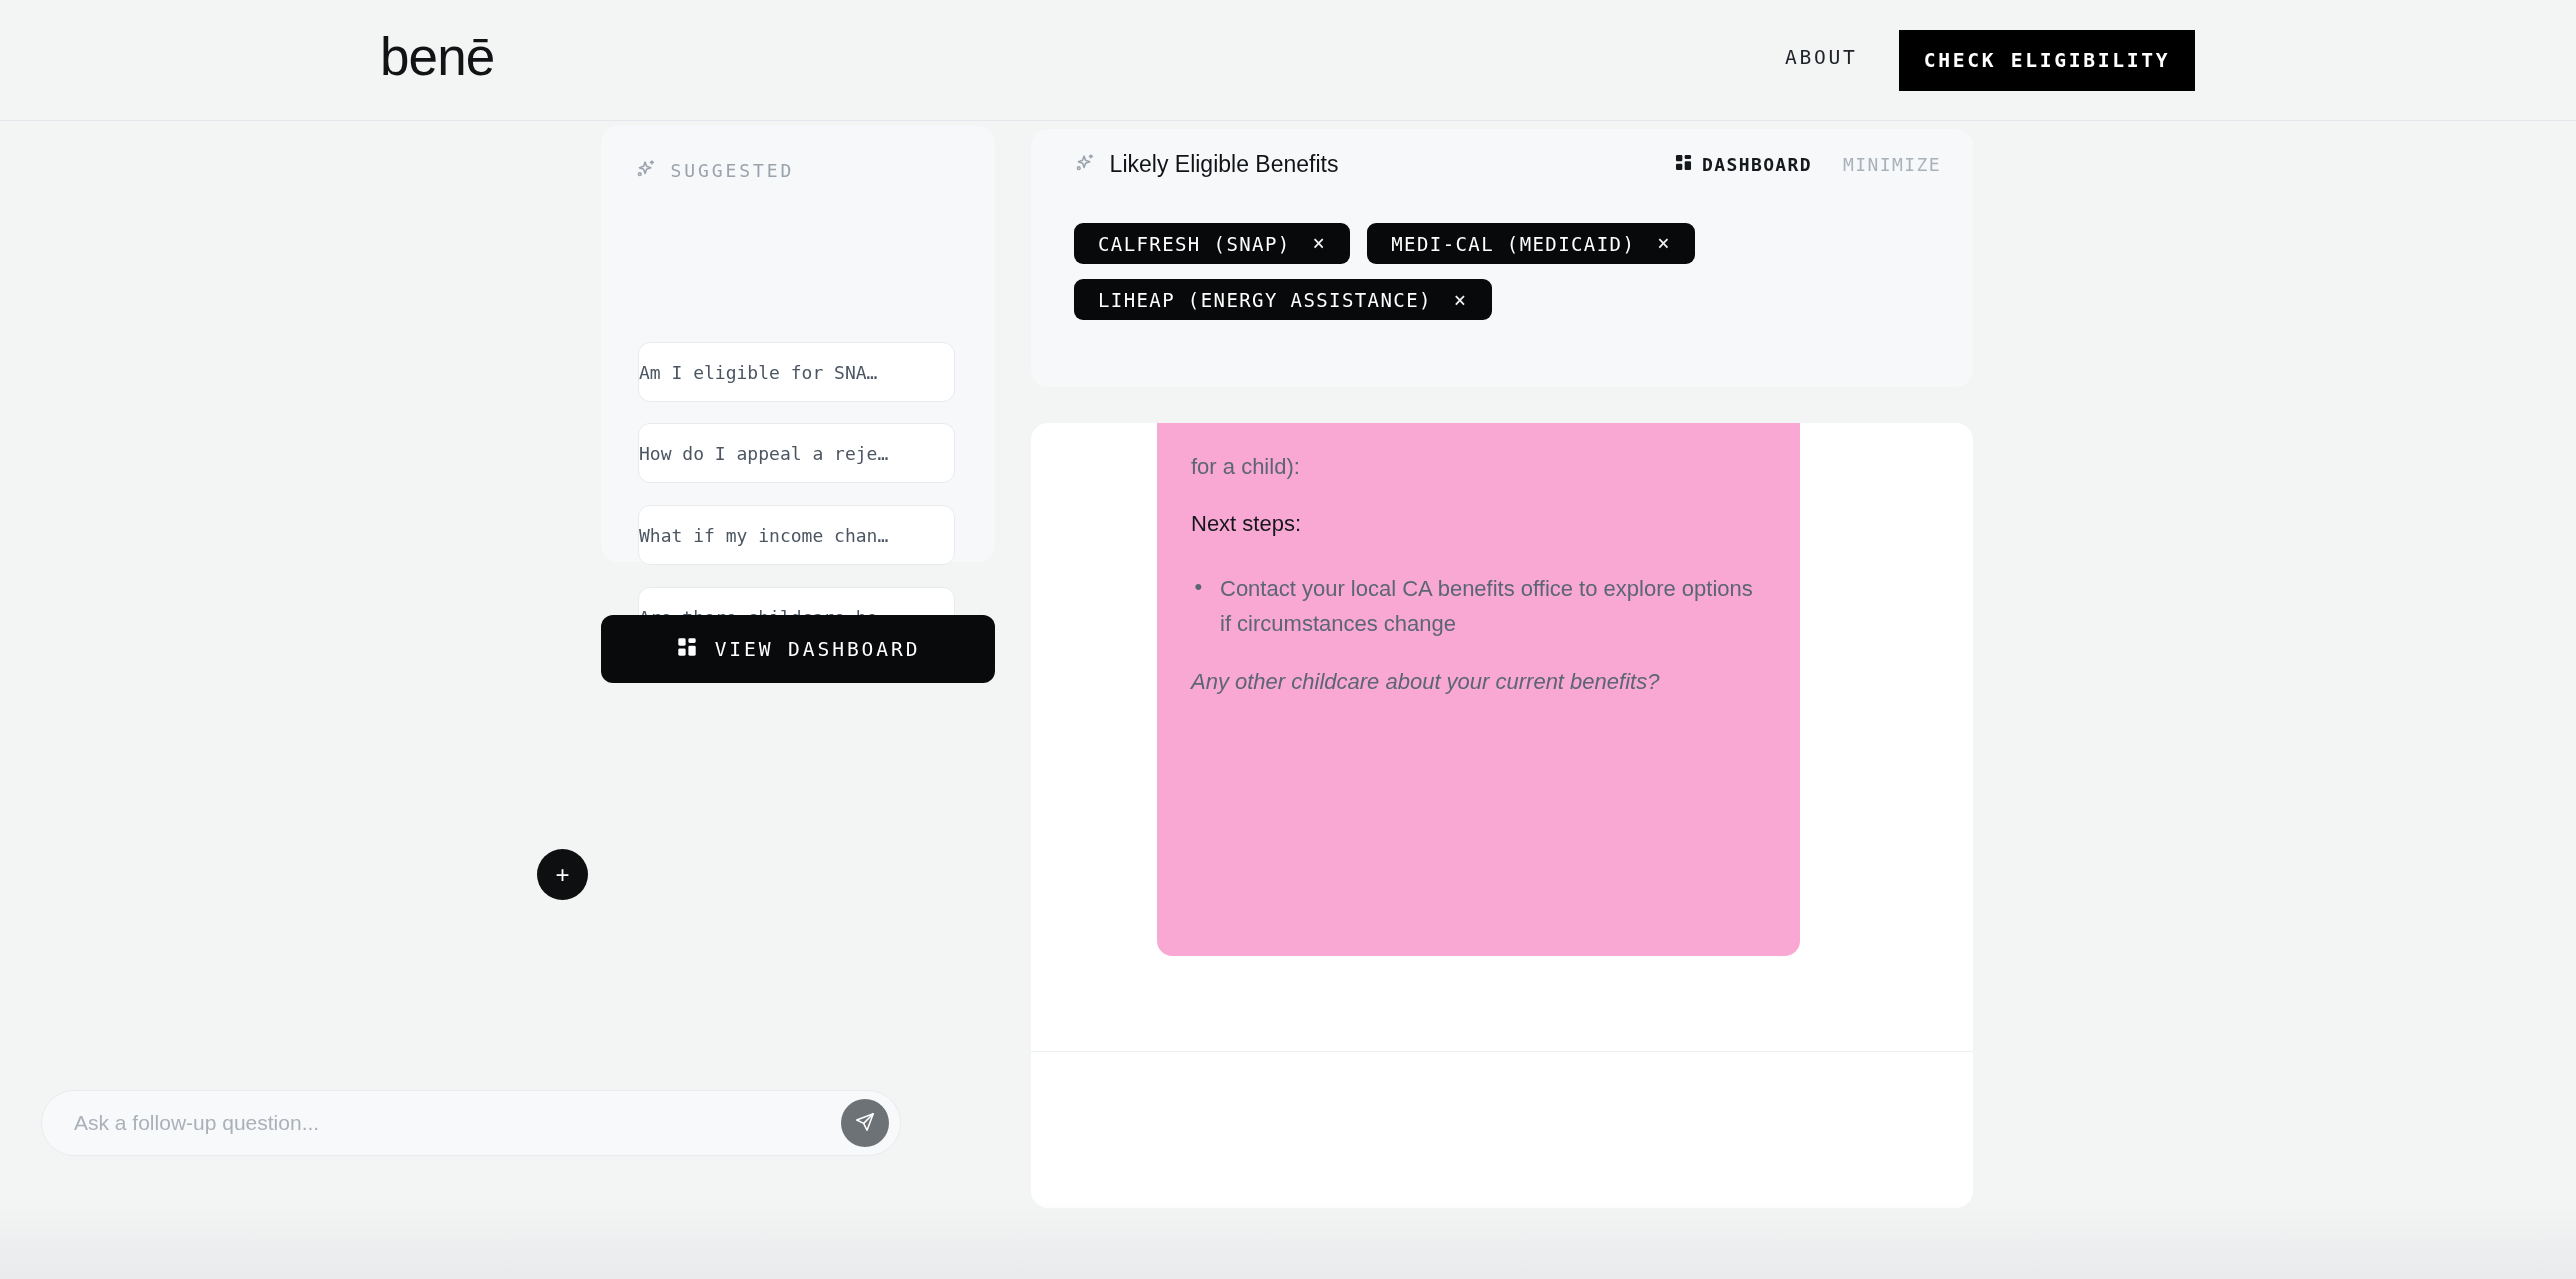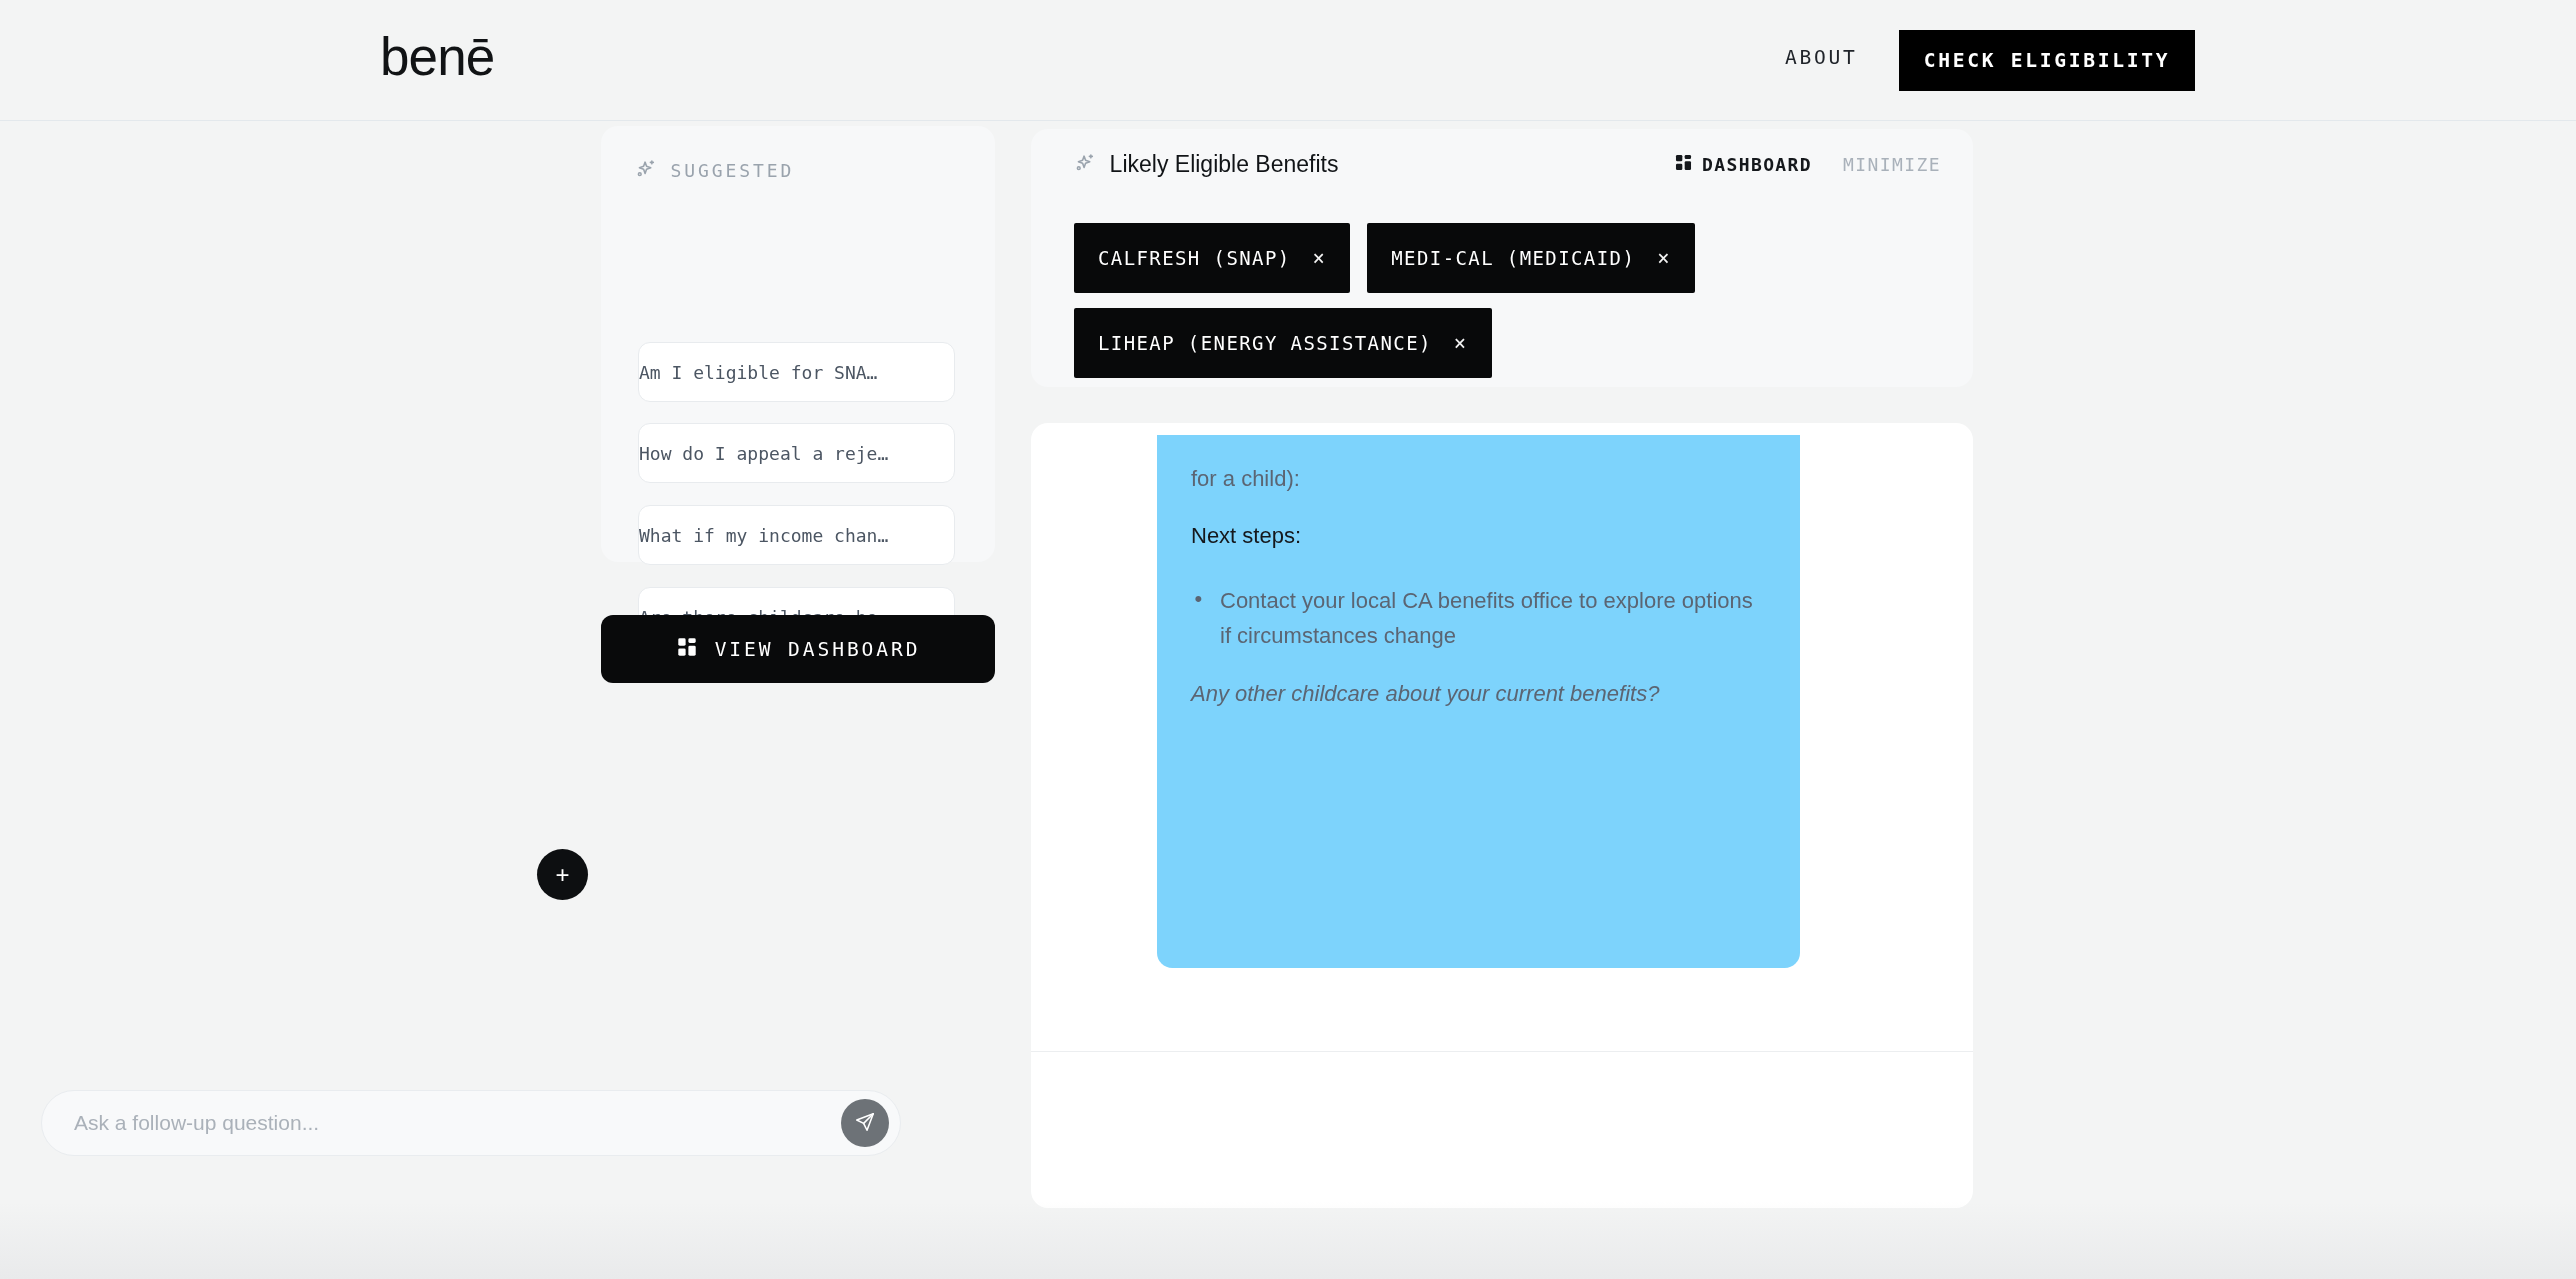--- a/index.html
+++ b/index.html
@@ -90,35 +90,35 @@
     display: flex; align-items: center; gap: 8.5px;
     font-family: "DejaVu Sans Mono", monospace;
     font-size: 18px; letter-spacing: 1.4px; color: #15181c; font-weight: 700; cursor: pointer;
   }
   .bh-minimize {
     font-family: "DejaVu Sans Mono", monospace;
     font-size: 18px; letter-spacing: 1.4px; color: #a9b1ba; font-weight: 500; cursor: pointer;
   }
   .chips { position: absolute; left: 43px; top: 94px; right: 34px; display: flex; flex-wrap: wrap; gap: 15.3px 17px; }
   .chip {
-    background: #08090a; color: #fff; border-radius: 2px; height: 70px;
+    background: #08090a; color: #fff; border-radius: 9px; height: 41px;
     display: flex; align-items: center; gap: 22px; padding: 0 24px; cursor: pointer;
     font-family: "DejaVu Sans Mono", monospace;
     font-size: 19px; letter-spacing: 1.4px; font-weight: 400;
   }
   .chip .x { font-size: 20.4px; line-height: 1; opacity: .95; }
 
   
   .chat-card {
     position: absolute; left: 1031px; top: 423px; width: 942px; height: 785px;
     background: #fff; border-radius: 17px;
   }
   .msg-bubble {
-    position: absolute; left: 126px; top: 12px; width: 643px; height: 533px;
-    background: #7dd3fc; border-radius: 0 0 15.3px 15.3px;
+    position: absolute; left: 126px; top: 0px; width: 643px; height: 533px;
+    background: #f9a8d4; border-radius: 0 0 15.3px 15.3px;
     padding: 25.6px 37px 0 34px; overflow: hidden;
   }
   .msg-bubble p, .msg-bubble li {
     font-family: "Liberation Sans", sans-serif;
     font-size: 22px; line-height: 1.62; color: #5b6573;
   }
   .msg-bubble .lead { margin-bottom: 22px; }
   .msg-bubble ul { list-style: none; margin: 0 0 22px 0; }
   .msg-bubble li { position: relative; padding-left: 29px; margin-bottom: 19px; }
   .msg-bubble li::before {

